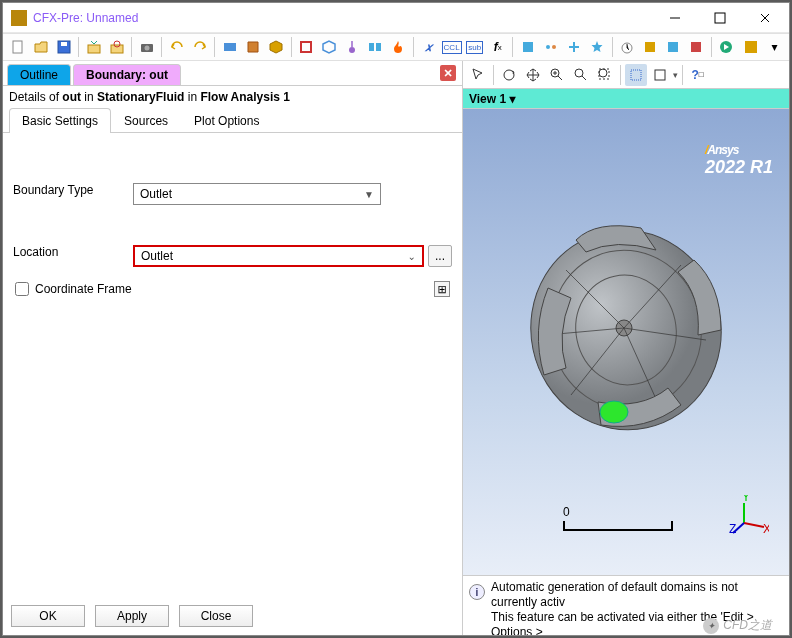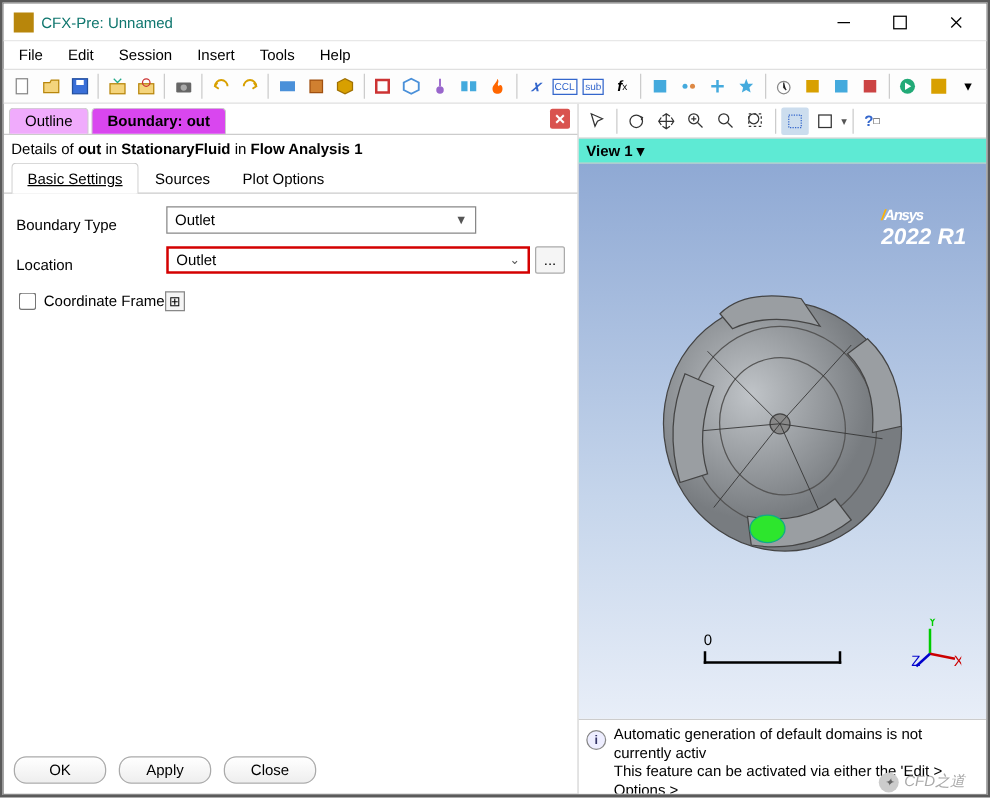--- a/index.html
+++ b/index.html
@@ -1,52 +1,52 @@
 <!DOCTYPE html>
 <html><head>
 <meta charset="utf-8">
 <style>
 * { box-sizing: border-box; margin: 0; padding: 0; font-family: "Microsoft YaHei", "Segoe UI", Arial, sans-serif; font-size: 12px; }
 body { background: #5a5a5a; width: 792px; height: 638px; overflow: hidden; }
 .app { background: #fff; width: 788px; height: 634px; margin: 2px; display: flex; flex-direction: column; border: 1px solid #888; }
 .titlebar { height: 30px; background: #fff; display: flex; align-items: center; padding: 0 2px; border-bottom: 1px solid #e8e8e8; }
 .app-icon { width: 16px; height: 16px; background: #b8860b; margin: 0 6px; }
-.title-text { flex: 1; color: #0f766e; }
+.title-text { flex: 1; color: #8b5cf6; }
 .win-btns { display: flex; }
 .win-btn { width: 45px; height: 28px; display: flex; align-items: center; justify-content: center; }
 .menubar { height: 22px; display: flex; align-items: center; padding: 0 4px; gap: 4px; }
 .menu-item { padding: 2px 8px; }
 .toolbar { height: 28px; display: flex; align-items: center; padding: 2px 4px; gap: 2px; border-top: 1px solid #e0e0e0; border-bottom: 1px solid #e0e0e0; background: #fdfdfd; }
 .tb-btn { width: 22px; height: 22px; display: flex; align-items: center; justify-content: center; border-radius: 2px; }
 .tb-sep { width: 1px; height: 20px; background: #ccc; margin: 0 2px; }
 .main { flex: 1; display: flex; overflow: hidden; }
 .left-panel { width: 460px; display: flex; flex-direction: column; border-right: 1px solid #ccc; }
 .tree-tabs { height: 24px; display: flex; align-items: flex-end; padding: 0 4px; position: relative; }
-.tree-tab { padding: 3px 12px; border: 1px solid #ccc; border-bottom: none; background: #f0abfc; margin-right: 2px; border-radius: 4px 4px 0 0; position: relative; }
-.tree-tab.active { background: #d946ef; font-weight: bold; z-index: 2; }
+.tree-tab { padding: 3px 12px; border: 1px solid #ccc; border-bottom: none; background: #0ea5e9; margin-right: 2px; border-radius: 4px 4px 0 0; position: relative; }
+.tree-tab.active { background: #f0abfc; font-weight: bold; z-index: 2; }
 .close-tab { position: absolute; right: 6px; top: 4px; width: 16px; height: 16px; background: #d9534f; color: #fff; border-radius: 2px; display: flex; align-items: center; justify-content: center; font-size: 11px; font-weight: bold; }
 .details-header { padding: 4px 6px; border-top: 1px solid #ccc; }
 .details-header b { font-weight: bold; }
 .detail-tabs { display: flex; border-bottom: 1px solid #ccc; padding-left: 6px; }
 .detail-tab { padding: 5px 12px; border: 1px solid transparent; border-bottom: none; margin-bottom: -1px; }
-.detail-tab.active { border-color: #ccc; background: #fff; border-radius: 4px 4px 0 0; text-decoration: underline; }
+.detail-tab.active { border-color: #ccc; background: #fff; border-radius: 4px 4px 0 0; }
 .form-area { padding: 10px; flex: 1; }
-.form-row { display: flex; align-items: flex-end; margin-bottom: 10px; }
+.form-row { display: flex; align-items: flex-start; margin-bottom: 10px; margin-top: 40px; }
 .form-label { width: 120px; }
 .form-control { flex: 1; display: flex; align-items: center; gap: 4px; }
 .dropdown { flex: 1; height: 22px; border: 1px solid #888; padding: 0 6px; display: flex; align-items: center; justify-content: space-between; background: #fff; gap: 40px; }
 .dropdown.highlight { border: 2px solid #d40000; }
 .dropdown .arrow { font-size: 10px; color: #555; }
 .ellipsis-btn { width: 24px; height: 22px; border: 1px solid #aaa; background: #f5f5f5; display: flex; align-items: center; justify-content: center; border-radius: 2px; }
-.checkbox-row { display: flex; align-items: center; padding: 4px 2px; }
+.checkbox-row { display: flex; align-items: center; justify-content: space-between; padding: 4px 2px; }
 .checkbox-row label { display: flex; align-items: center; gap: 6px; }
 .checkbox-row input { width: 14px; height: 14px; }
 .expand-btn { width: 16px; height: 16px; border: 1px solid #888; display: flex; align-items: center; justify-content: center; font-size: 11px; background: #f5f5f5; }
 .bottom-btns { padding: 8px; display: flex; gap: 10px; }
-.btn { width: 74px; height: 22px; border: 1px solid #aaa; background: linear-gradient(#fff, #eee); border-radius: 10px; display: flex; align-items: center; justify-content: center; }
+.btn { width: 74px; height: 22px; border: 1px solid #aaa; background: linear-gradient(#fff, #eee); border-radius: 0; display: flex; align-items: center; justify-content: center; }
 .right-panel { flex: 1; display: flex; flex-direction: column; background: #fff; }
 .view-toolbar { height: 28px; display: flex; align-items: center; padding: 2px 4px; gap: 2px; border-bottom: 1px solid #ccc; }
 .view-header { height: 20px; display: flex; align-items: center; padding: 0 6px; background: #5eead4; border-bottom: 1px solid #ccc; font-weight: bold; }
 .viewport { flex: 1; background: linear-gradient(#8fa9d4, #c5d5eb 60%, #e8eef8); position: relative; overflow: hidden; }
 .ansys-logo { position: absolute; right: 16px; top: 20px; color: #fff; text-align: left; }
 .ansys-logo .brand { font-size: 28px; font-weight: bold; font-style: italic; letter-spacing: -1px; }
 .ansys-logo .ver { font-size: 18px; font-weight: bold; font-style: italic; margin-top: -4px; }
 .geom { position: absolute; left: 50%; top: 50%; transform: translate(-50%, -55%); }
 .scale-bar { position: absolute; left: 100px; bottom: 42px; text-align: center; color: #000; }
 .scale-line { width: 110px; height: 10px; border: 2px solid #000; border-top: none; margin: 2px 0; }
@@ -80,28 +80,20 @@
         </div>
       <div class="win-btn close">
           <svg class="ico" viewBox="0 0 16 16">
             <line x1="4" y1="4" x2="12" y2="12" stroke="#000" stroke-width="1"></line>
             <line x1="12" y1="4" x2="4" y2="12" stroke="#000" stroke-width="1"></line>
           </svg>
         </div>
     </div>
   </div>
 
-  <div class="menubar">
-    <div class="menu-item">File</div>
-    <div class="menu-item">Edit</div>
-    <div class="menu-item">Session</div>
-    <div class="menu-item">Insert</div>
-    <div class="menu-item">Tools</div>
-    <div class="menu-item">Help</div>
-  </div>
 
   <div class="toolbar">
     <div class="tb-btn">
         <svg class="ico" viewBox="0 0 16 16">
           <rect x="3" y="2" width="9" height="12" fill="#fff" stroke="#888"></rect>
         </svg>
       </div>
     <div class="tb-btn">
         <svg class="ico" viewBox="0 0 16 16">
           <path d="M2 5h5l1-2h6v10H2z" fill="#f4d47c" stroke="#b8860b"></path>

